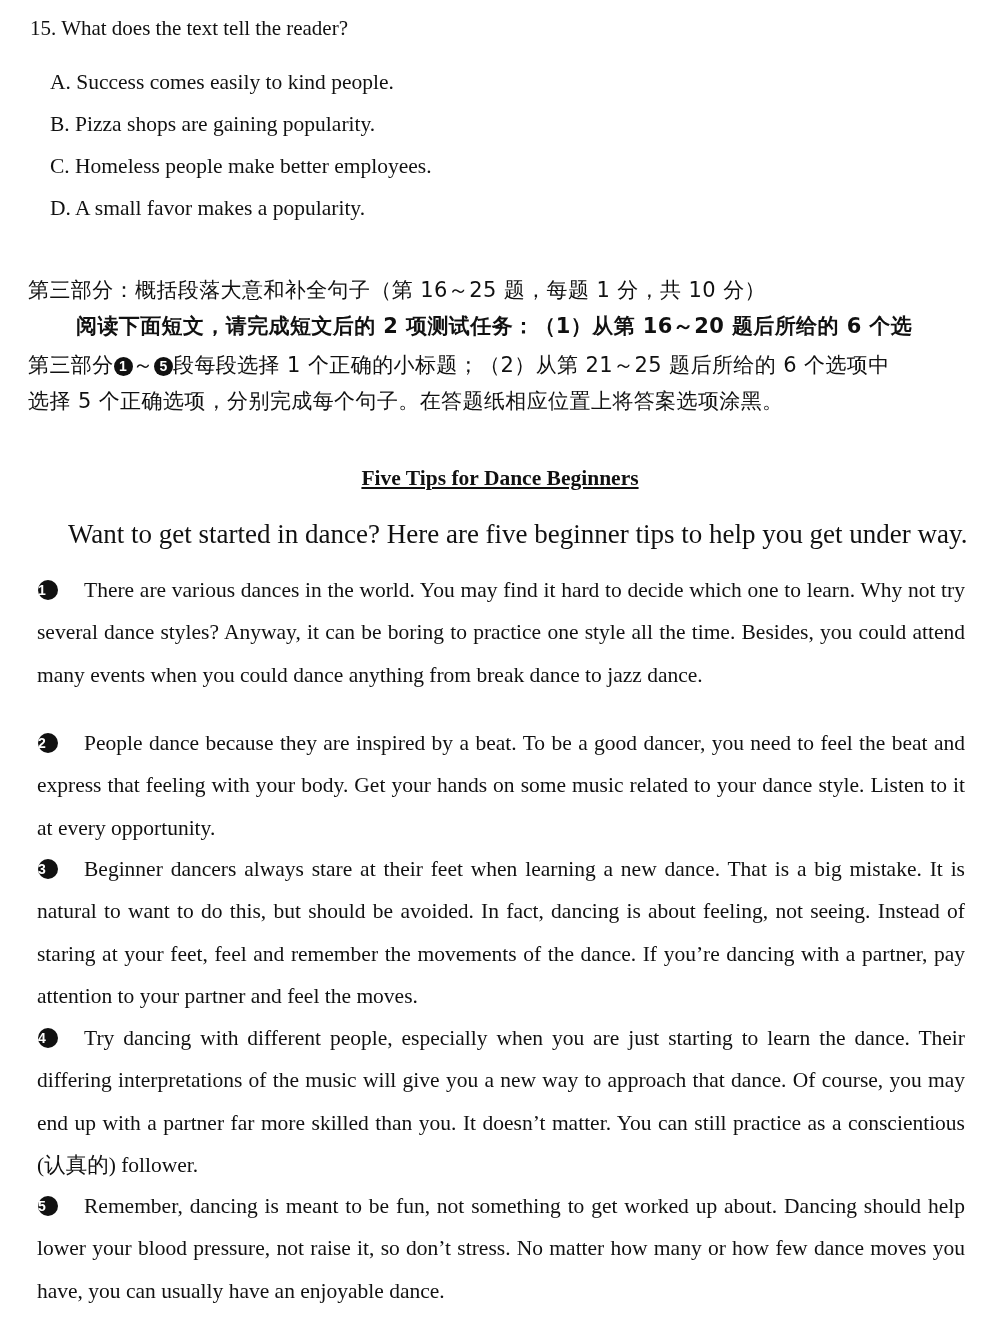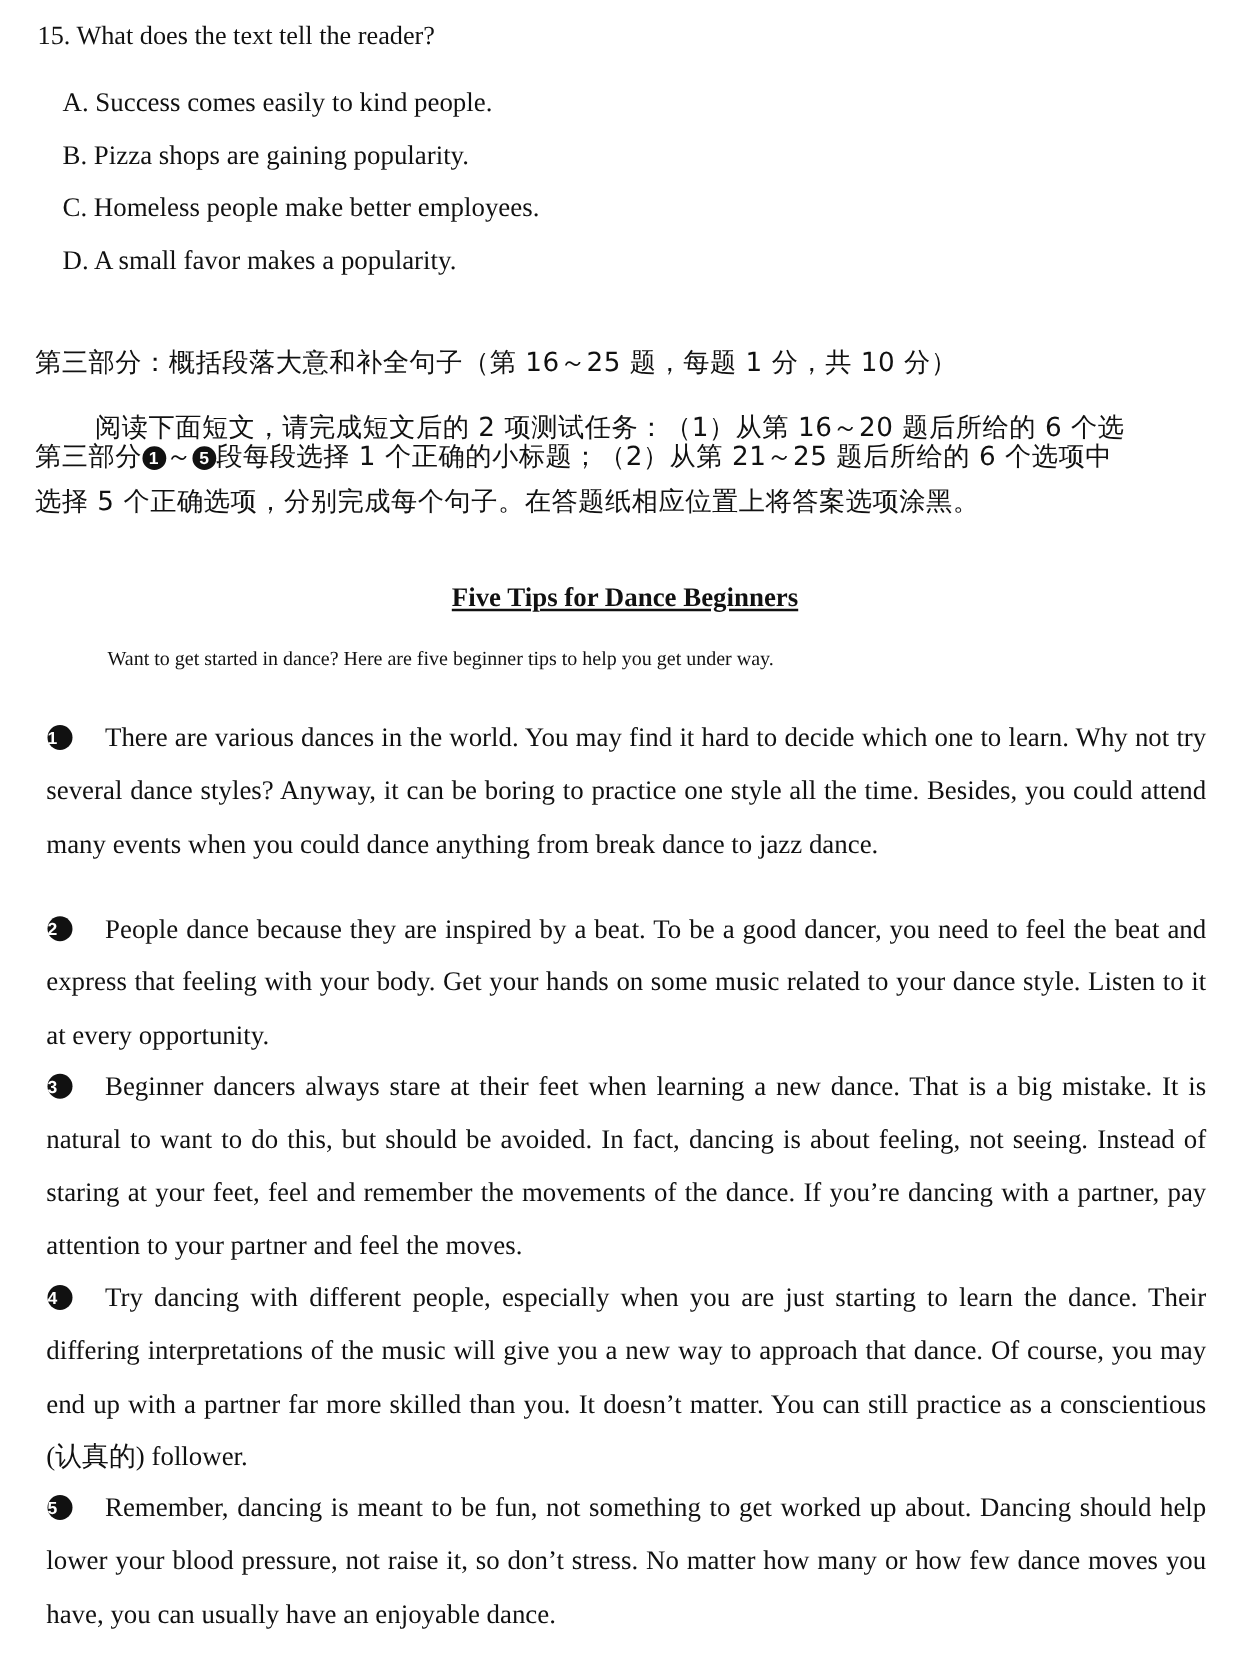--- a/index.html
+++ b/index.html
@@ -9,34 +9,34 @@
     color: #111111;
   }
   .abs { position: absolute; white-space: nowrap; }
   .q-stem { left: 30px; top: 16px; font-size: 21px; }
   .q-opt { left: 50px; font-size: 21.5px; margin-top: 12px; }
   .cn {
     font-family: "DejaVu Sans", sans-serif;
     font-size: 21px; letter-spacing: 0.4px;
   }
   .cn-head { left: 28px; top: 276px; }
-  .cn-l1 { left: 76px; top: 328px; }
+  .cn-l1 { left: 76px; top: 312px; font-weight: bold; }
   .cn-l2 { left: 28px; top: 351px; }
   .cn-l3 { left: 28px; top: 387px; }
   .circ-inline {
     display: inline-block; width: 19px; height: 19px; border-radius: 50%;
     background: #111; color: #fff; font-size: 14px; font-weight: bold;
     text-align: center; line-height: 19px; vertical-align: 1px;
     font-family: "Liberation Sans", sans-serif;
   }
   .title {
     left: 0; width: 1000px; top: 466px; text-align: center;
     font-weight: bold; font-size: 21.5px; text-decoration: underline;
   }
-  .intro { left: 86px; top: 519px; font-size: 16px; }
+  .intro { left: 68px; top: 519px; font-size: 27px; }
   .para {
     position: absolute; left: 37px; width: 928px;
     font-size: 21.5px; line-height: 42.3px;
     text-align: justify; text-align-last: left;
   }
   .para .num {
     display: inline-block; width: 20px; height: 20px; border-radius: 50%;
     background: #111; color: #fff; font-size: 14px; font-weight: bold;
     text-align: center; line-height: 20px; vertical-align: 2px;
     margin-right: 26px; margin-left: 1px;

